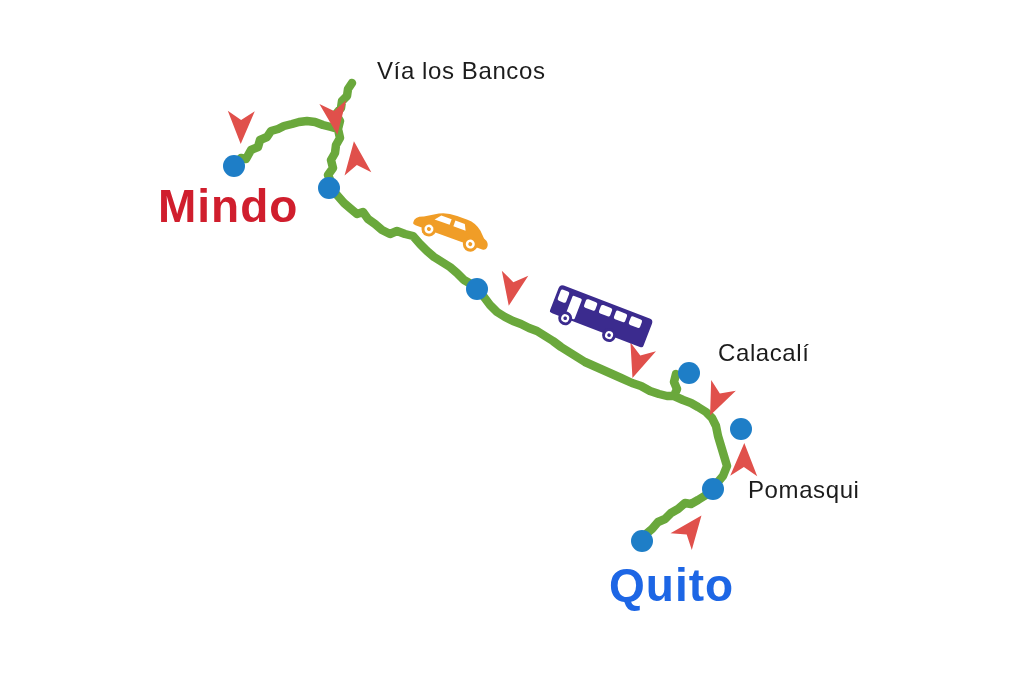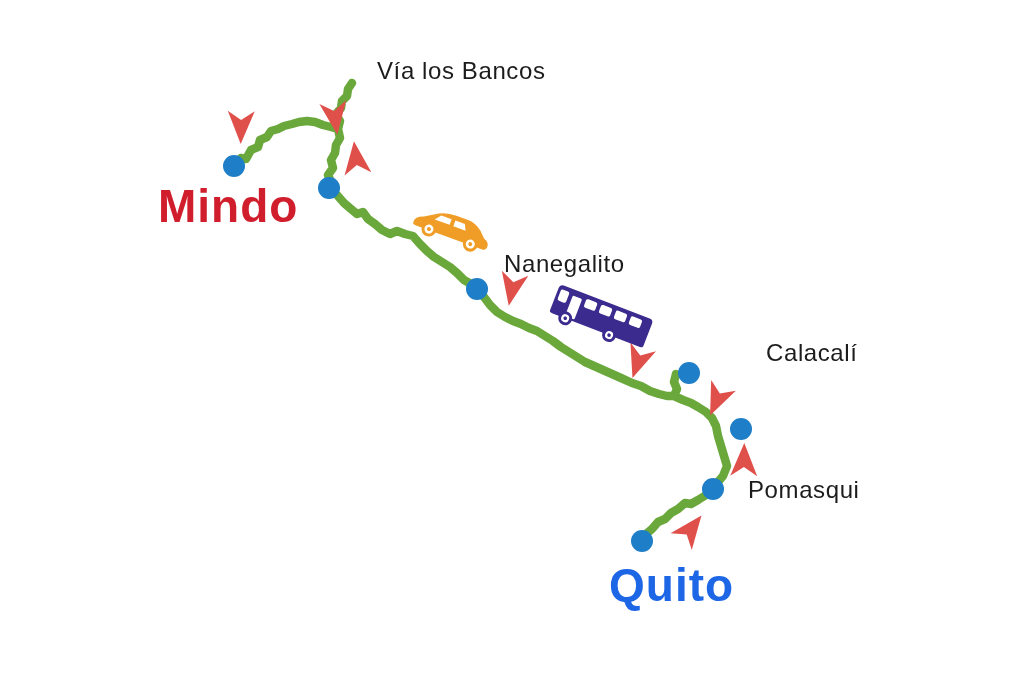--- a/index.html
+++ b/index.html
@@ -109,19 +109,18 @@
       <circle class="bus-body" cx="-33" cy="14" r="7"></circle>
       <circle class="glass" cx="-33" cy="14" r="4"></circle>
       <circle class="bus-body" cx="-33" cy="14" r="1.8"></circle>
       <circle class="bus-body" cx="14" cy="14" r="7"></circle>
       <circle class="glass" cx="14" cy="14" r="4"></circle>
       <circle class="bus-body" cx="14" cy="14" r="1.8"></circle>
     </g>
   </svg>
 
   <div class="place-label" style="left:377px; top:57px;">Vía los Bancos</div>
-  <div class="place-label" style="left:504px; top:250px;">Nanegalito</div>
-  <div class="place-label" style="left:718px; top:339px;margin-left:48px;">Calacalí</div>
+  <div class="place-label" style="left:718px; top:339px;">Calacalí</div>
   <div class="place-label" style="left:748px; top:476px;text-align:center;">Pomasqui</div>
 
   <div class="city-label mindo" style="left:158px; top:181px;">Mindo</div>
   <div class="city-label quito" style="left:609px; top:560px;">Quito</div>
 </div>
 
 </body></html>

